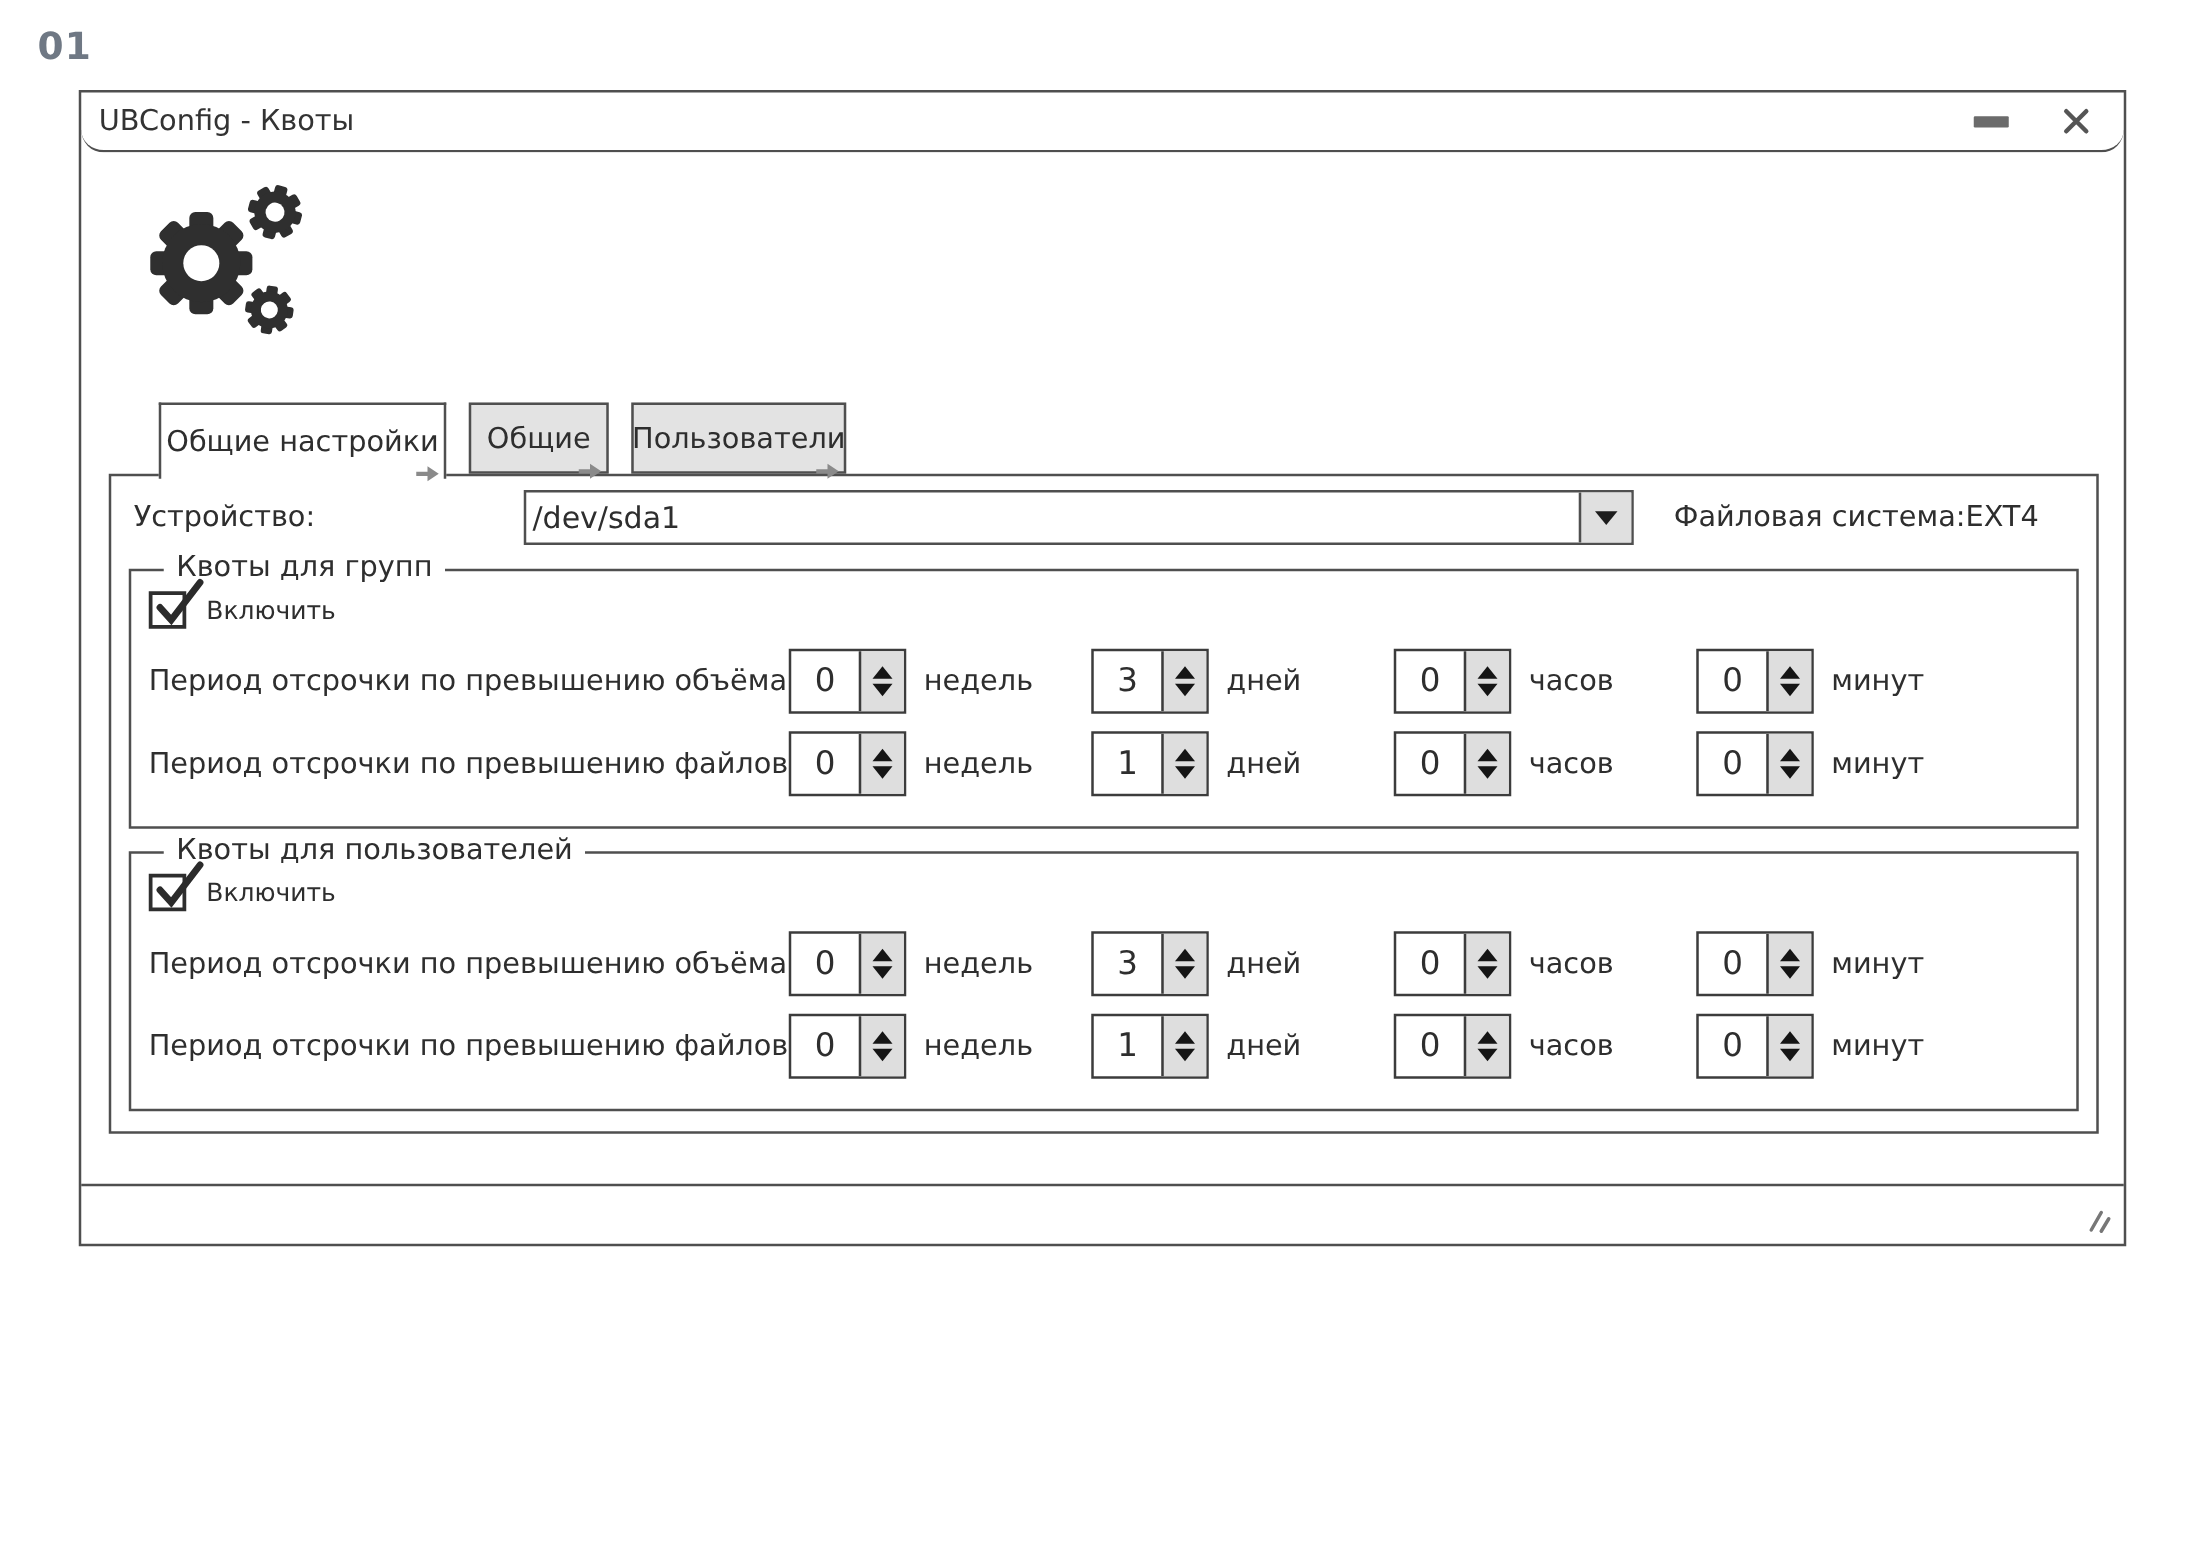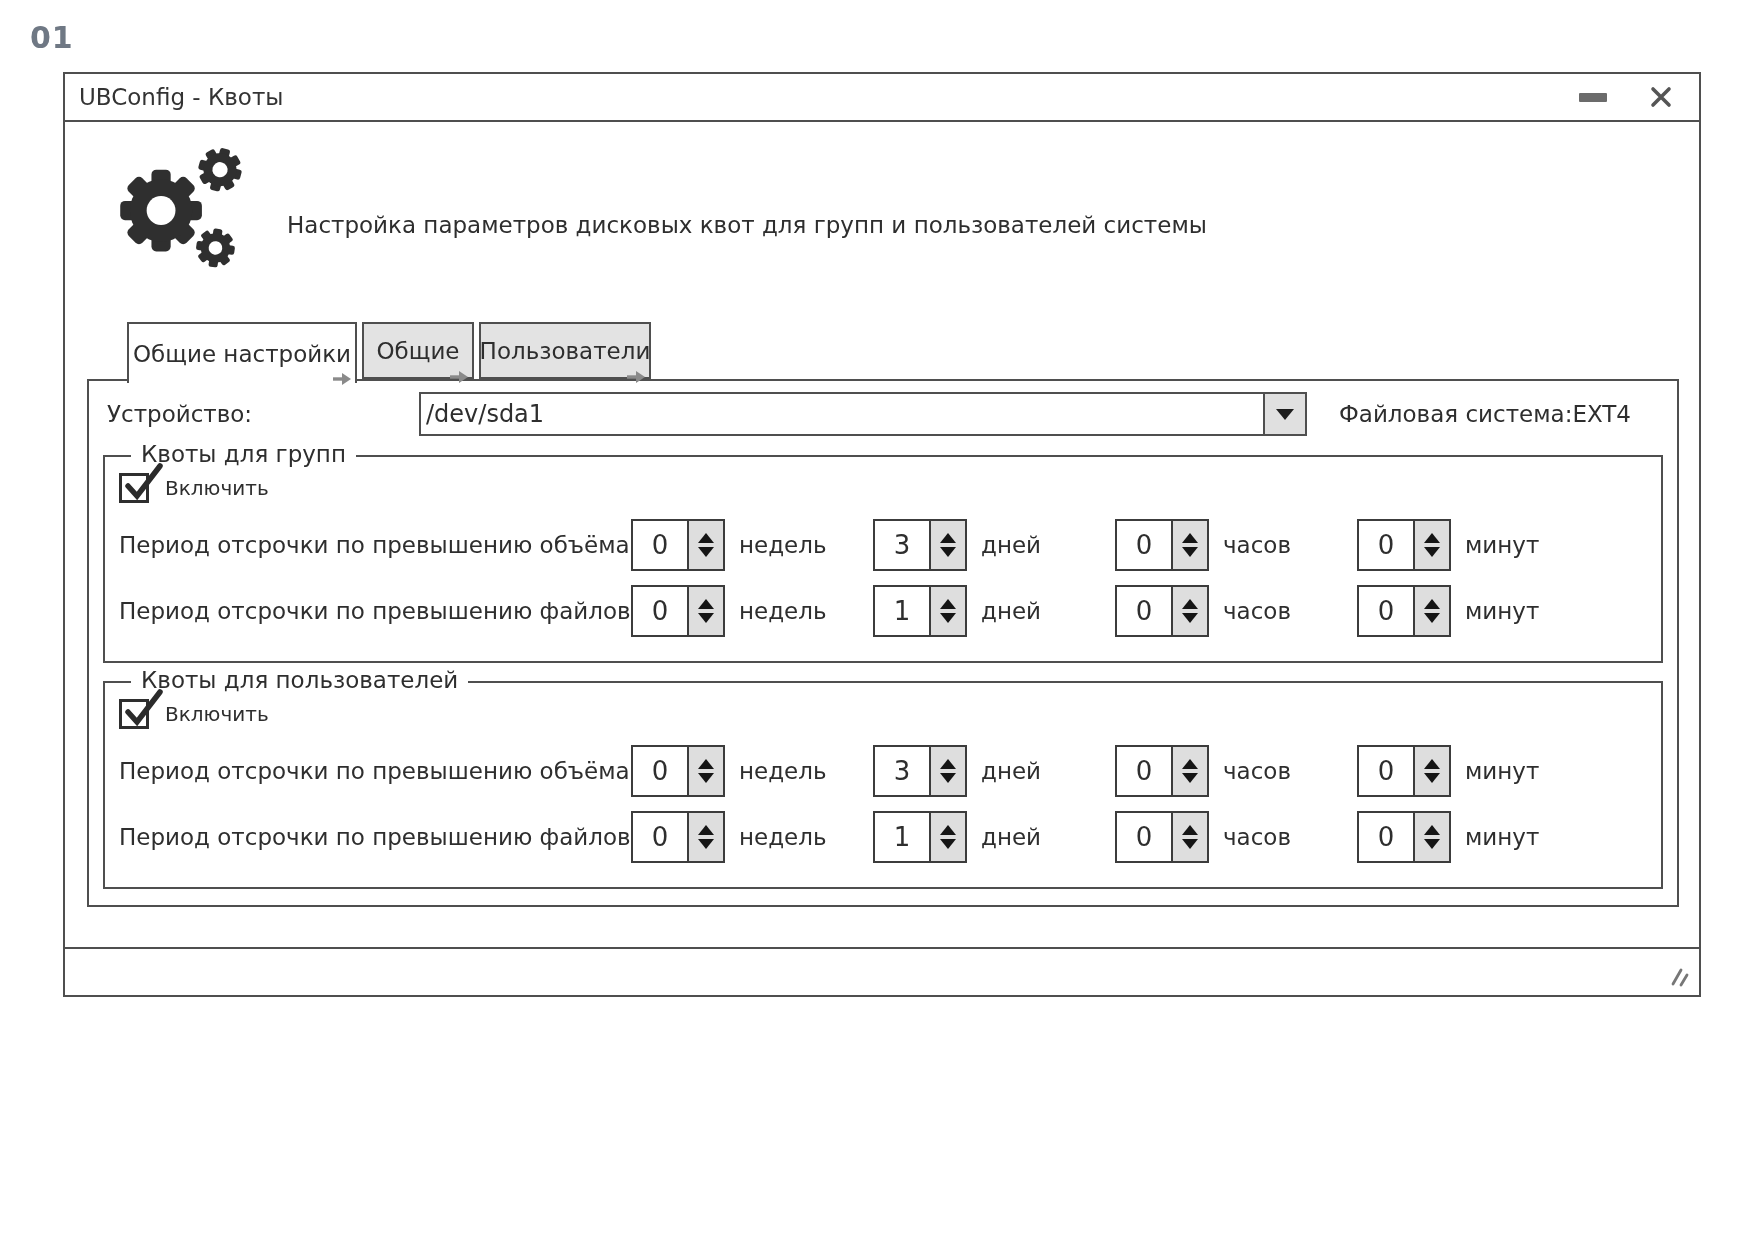--- a/index.html
+++ b/index.html
@@ -16,37 +16,37 @@
 
   
   .window {
     position:absolute; left:63px; top:72px; width:1638px; height:925px;
     border:2px solid #4f4f4f; background:#fff;
   }
 
   .titlebar {
     position:absolute; left:0; top:0; right:0; height:48px;
     border-bottom:2px solid #4f4f4f;
-    display:flex; align-items:center;
+    display:flex; align-items:center;border-radius:18px;
   }
   .titlebar .title { font-size:23px; padding-left:14px; color:#333; }
   .titlebar .controls { margin-left:auto; display:flex; align-items:center; gap:42px; padding-right:26px; }
   .btn-min { width:28px; height:9px; background:#6b6b6b; border-radius:1px; cursor:pointer; }
   .btn-close { width:24px; height:24px; cursor:pointer; display:flex; align-items:center; justify-content:center; }
 
   
   .gears { position:absolute; left:45px; top:64px; width:152px; height:136px; }
   .description { position:absolute; left:222px; top:138px; font-size:23px; white-space:nowrap; }
 
   
   .tabbar { position:absolute; left:62px; top:248px; height:59px; display:flex; z-index:2; }
   .tab {
     position:relative; height:57px; border:2px solid #4f4f4f; background:#e3e3e3;
     display:flex; align-items:center; justify-content:center;
-    font-size:23px; margin-right:5px; cursor:pointer;
+    font-size:23px; margin-right:18px; cursor:pointer;
   }
   .tab.active { background:#fff; border-bottom:none; height:61px; z-index:3; }
   .tab-general { width:230px; }
   .tab-groups  { width:112px; }
   .tab-users   { width:172px; }
   .link-arrow { position:absolute; right:3px; bottom:-7px; z-index:4; line-height:0; }
   .tab.active .link-arrow { bottom:-3px; }
 
   
   .pane {
@@ -132,21 +132,20 @@
           <rect x="-8" y="-34" width="16" height="68" rx="4" transform="rotate(135)"></rect>
           <circle r="26"></circle>
         </g>
         <circle r="12" fill="#ffffff"></circle>
       </g>
     </defs>
     <use href="#gear" transform="translate(38,64) scale(1.06)"></use>
     <use href="#gear" transform="translate(90,28) scale(0.56) rotate(15)"></use>
     <use href="#gear" transform="translate(86,97) scale(0.5) rotate(8)"></use>
   </svg>
-  <div class="description">Настройка параметров дисковых квот для групп и пользователей системы</div>
 
   <div class="tabbar">
     <div class="tab tab-general active">
       <span>Общие настройки</span>
       <span class="link-arrow">
         <svg width="20" height="14" viewBox="0 0 20 14">
             <path d="M1 7 H11" stroke="#8a8a8a" stroke-width="3.4"></path>
             <path d="M10 1 L19 7 L10 13 Z" fill="#8a8a8a"></path>
           </svg>
       </span>

